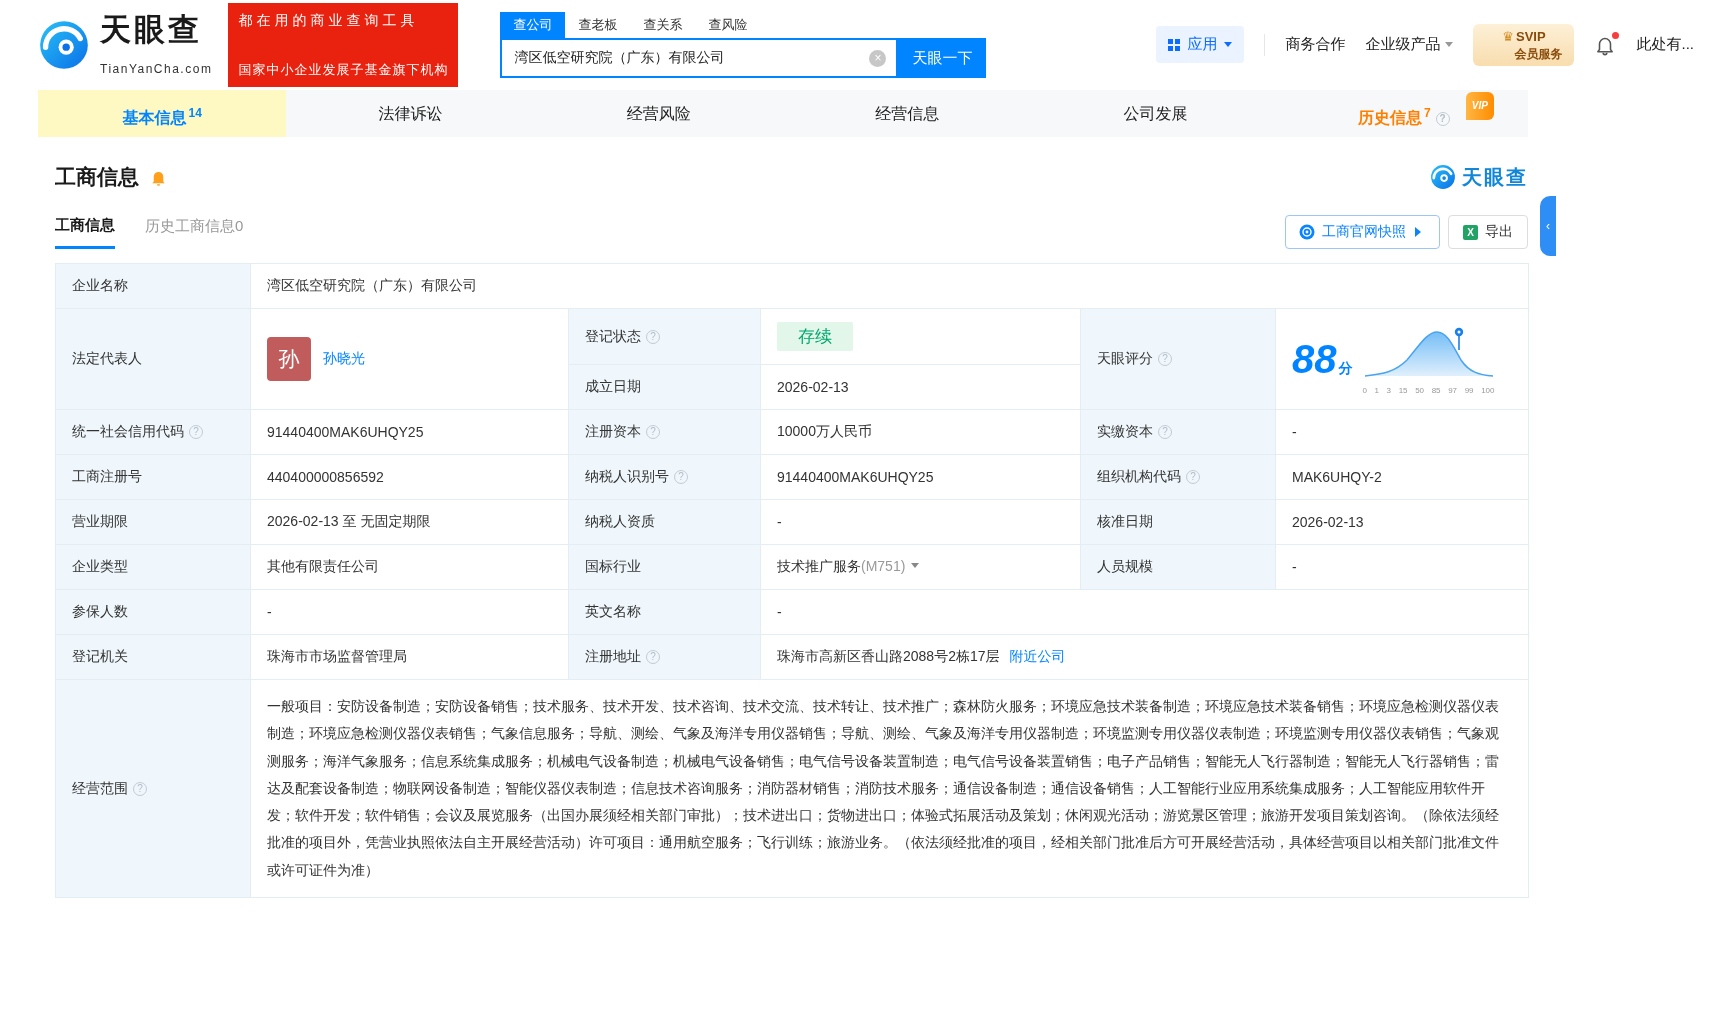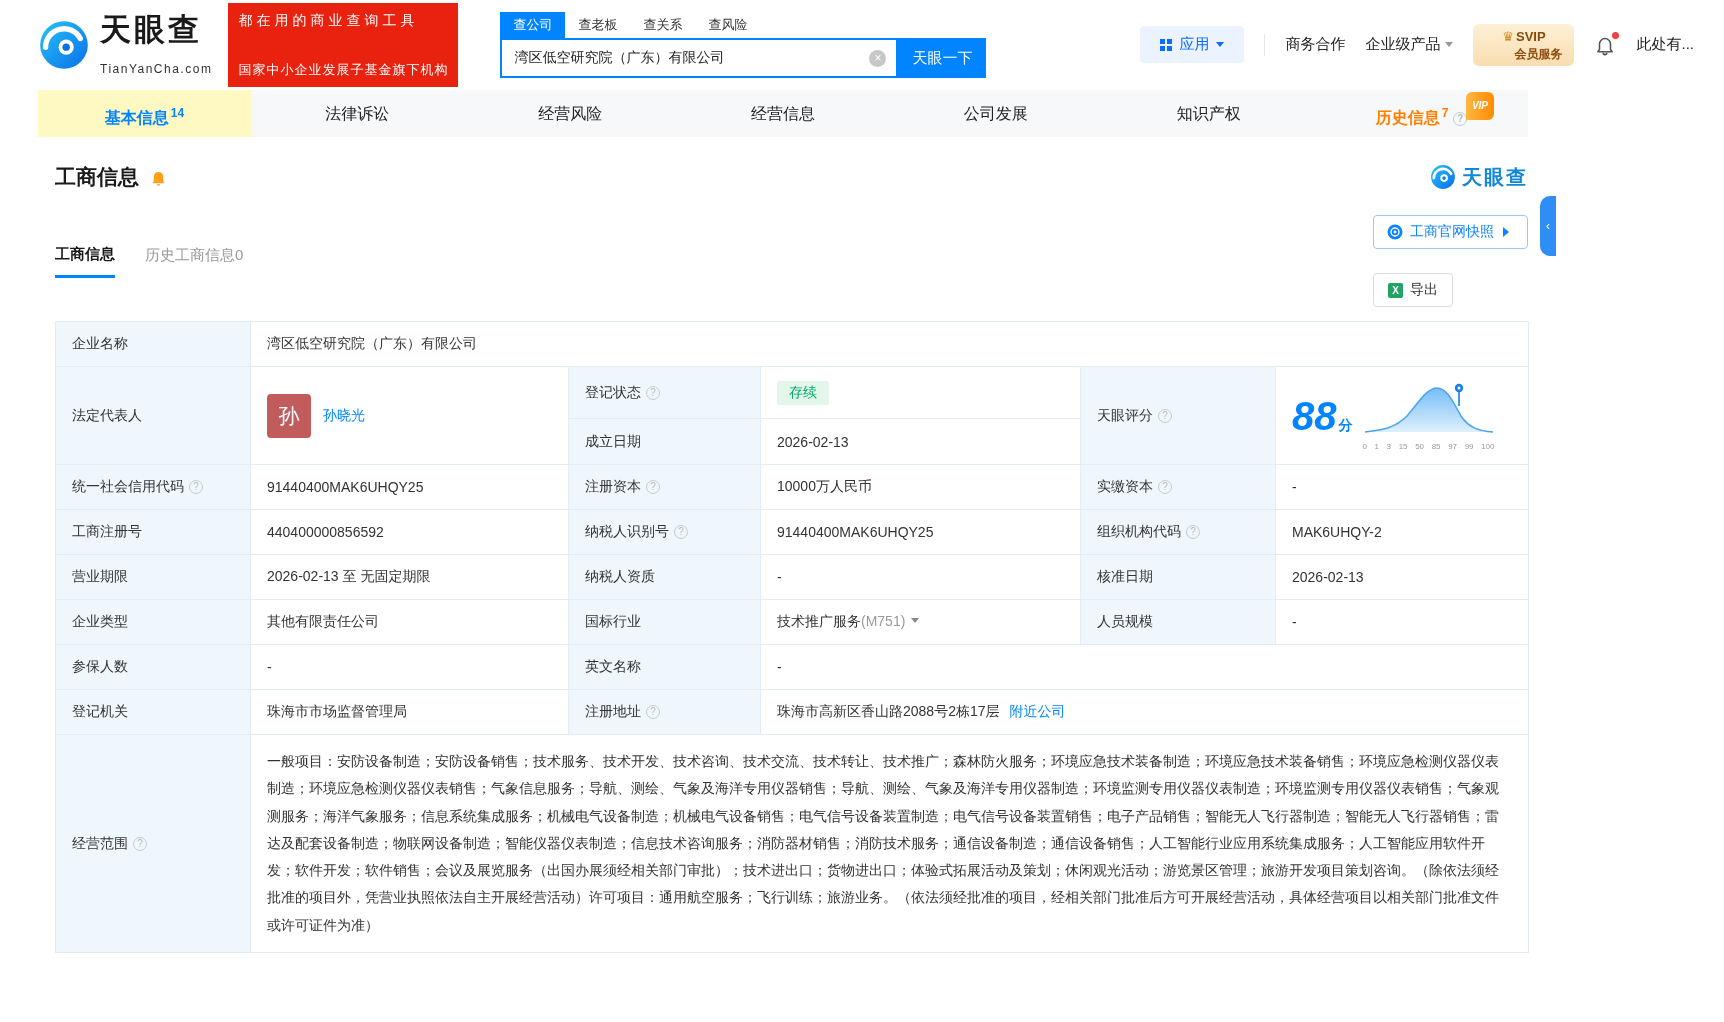--- a/index.html
+++ b/index.html
@@ -21,21 +21,21 @@
   .search-tabs { display: flex; }
   .search-tab { font-size: 13px; padding: 4px 13px; color: #333; cursor: pointer; }
   .search-tab.active { background: #0084ff; color: #fff; }
   .search-row { display: flex; }
   .search-input-wrap { width: 398px; height: 40px; border: 2px solid #0084ff; display: flex; align-items: center; background: #fff; }
   .search-input { flex: 1; border: none; outline: none; font-size: 14px; padding: 0 12px; color: #222; font-family: inherit; }
   .clear-icon { width: 17px; height: 17px; border-radius: 50%; background: #c7c7c7; color: #fff; font-size: 12px; line-height: 16px; text-align: center; margin-right: 10px; cursor: pointer; flex: none; }
   .clear-icon::before { content: "×"; }
   .search-btn { width: 88px; height: 40px; background: #0084ff; color: #fff; border: none; font-size: 15px; cursor: pointer; font-family: inherit; }
   .header-right { margin-left: auto; display: flex; align-items: center; gap: 20px; }
-  .apps-btn { background: #eaf3ff; color: #0b6cff; border-radius: 4px; padding: 9px 20px; display: flex; align-items: center; gap: 7px; font-size: 15px; cursor: pointer; }
+  .apps-btn { background: #eaf3ff; color: #0b6cff; border-radius: 4px; padding: 9px 12px; display: flex; align-items: center; gap: 7px; font-size: 15px; cursor: pointer; }
   .grid-icon { width: 12px; height: 12px; position: relative; flex: none; }
   .grid-icon::before { content: ""; position: absolute; width: 5px; height: 5px; background: #0b6cff; box-shadow: 7px 0 0 #0b6cff, 0 7px 0 #0b6cff, 7px 7px 0 #0b6cff; }
   .caret-down { width: 0; height: 0; border: 4px solid transparent; border-top-width: 5px; border-top-color: #0b6cff; margin-top: 4px; }
   .caret-gray { border-top-color: #999; }
   .v-divider { width: 1px; height: 22px; background: #e6e6e6; }
   .header-link { font-size: 15px; color: #222; cursor: pointer; display: flex; align-items: center; gap: 5px; }
   .svip-badge { background: linear-gradient(180deg, #fdf0d7, #f8ddae); border-radius: 6px; padding: 4px 12px; text-align: center; line-height: 1.35; cursor: pointer; }
   .svip-l1 { font-size: 13px; font-weight: bold; color: #8a4a0b; }
   .svip-crown { color: #d08a1f; margin-right: 2px; }
   .svip-l2 { font-size: 12px; color: #8a4a0b; font-weight: bold; margin-left: 29px; }
@@ -55,31 +55,31 @@
   
   .section { margin: 26px 0 0 38px; width: 1490px; }
   .section-header { display: flex; align-items: center; padding: 0 0 0 17px; }
   .section-title { font-size: 21px; font-weight: bold; color: #1a1a1a; }
   .title-bell { margin-left: 10px; cursor: pointer; display: flex; }
   .section-logo { margin-left: auto; display: flex; align-items: center; gap: 6px; }
   .section-logo-text { font-size: 20px; font-weight: bold; color: #1287d8; letter-spacing: 2px; }
   .subtab-row { display: flex; align-items: center; margin-top: 24px; padding-left: 17px; }
   .subtab { font-size: 15px; color: #999; margin-right: 30px; padding-bottom: 11px; cursor: pointer; }
   .subtab.active { color: #1a1a1a; font-weight: bold; border-bottom: 3px solid #0084ff; }
-  .subtab-actions { margin-left: auto; display: flex; gap: 24px; align-items: flex-start; flex-direction: column; }
+  .subtab-actions { margin-left: auto; display: flex; gap: 8px; align-items: flex-start; }
   .snapshot-btn { display: flex; align-items: center; gap: 7px; border: 1px solid #9cc6f5; color: #0b84ff; background: #fff; border-radius: 4px; height: 34px; padding: 0 13px; font-size: 14px; cursor: pointer; font-family: inherit; }
   .arrow-right { width: 0; height: 0; border: 5px solid transparent; border-left-width: 6px; border-left-color: #0b84ff; margin-left: 2px; }
   .export-btn { display: flex; align-items: center; gap: 7px; border: 1px solid #ddd; color: #333; background: #fff; border-radius: 4px; height: 34px; padding: 12px 14px; font-size: 14px; cursor: pointer; font-family: inherit; }
   .excel-icon { width: 15px; height: 15px; background: #21a366; border-radius: 2px; color: #fff; font-size: 10px; font-weight: bold; line-height: 15px; text-align: center; }
   .excel-icon::before { content: "X"; }
   
   .info-table { border-collapse: collapse; width: 1473px; margin: 14px 0 30px 17px; table-layout: fixed; }
   .info-table td { border: 1px solid #e4edf3; font-size: 14px; padding: 13px 16px; color: #333; vertical-align: middle; word-break: break-all; }
   .info-table td.lbl { background: #eff7fc; color: #333; }
-  .badge-green { display: inline-block; background: #e2f7ea; color: #00a870; padding: 3px 12px; border-radius: 2px; font-size: 14px; }
+  .badge-green { display: inline-block; background: #e2f7ea; color: #00a870; padding: 3px 21px; border-radius: 2px; font-size: 17px; }
   .rep-cell { display: flex; align-items: center; gap: 12px; }
   .avatar { width: 44px; height: 44px; border-radius: 4px; background: #c05c5c; color: #fff; font-size: 21px; display: flex; align-items: center; justify-content: center; cursor: pointer; flex: none; }
   a.blue-link { color: #0084ff; text-decoration: none; cursor: pointer; }
   .gray-text { color: #999; }
   .industry-caret { display: inline-block; width: 0; height: 0; border: 4px solid transparent; border-top-width: 5px; border-top-color: #888; margin-left: 6px; vertical-align: -1px; cursor: pointer; }
   .score-wrap { display: flex; align-items: center; gap: 10px; }
   .score-num { font-size: 40px; font-weight: bold; font-style: italic; color: #0084ff; line-height: 1; white-space: nowrap; }
   .score-unit { font-size: 14px; font-style: normal; margin-left: 2px; }
   .score-chart { width: 132px; }
   .axis-row { display: flex; justify-content: space-between; font-size: 8px; color: #999; margin-top: 1px; }
@@ -171,23 +171,20 @@
       <span>法律诉讼</span>
     </div>
     <div class="nav-tab">
       <span>经营风险</span>
     </div>
     <div class="nav-tab">
       <span>经营信息</span>
     </div>
     <div class="nav-tab">
       <span>公司发展</span>
-    </div>
-    <div class="nav-tab">
-      <span>知识产权</span>
     </div>
     <div class="nav-tab vip-tab">
       <span class="vip-badge">VIP</span>
       <span>历史信息</span><span class="nav-count">7</span><span class="q"></span>
     </div>
   </div>
 </div>
 
 <div class="section">
   <div class="section-header">

